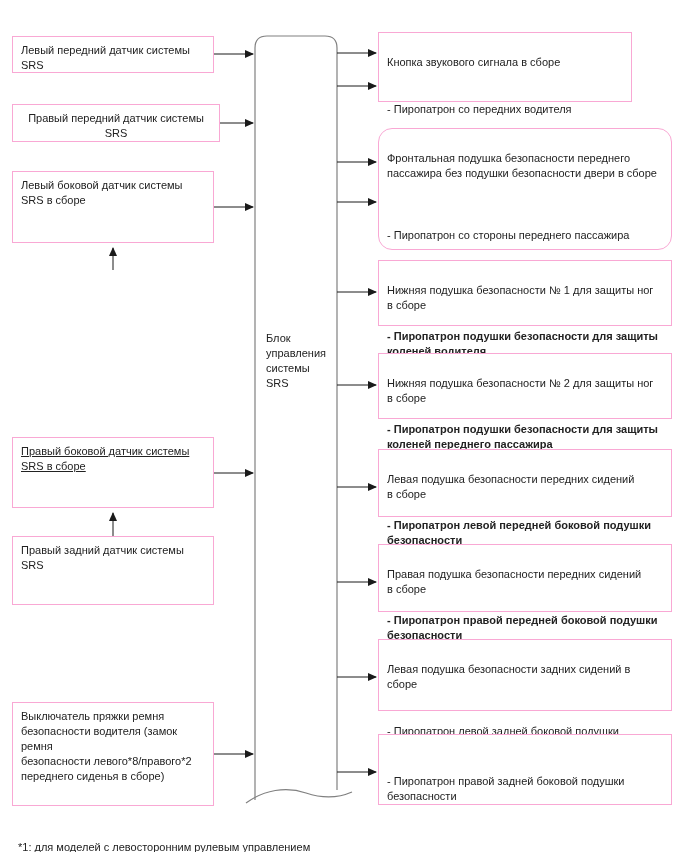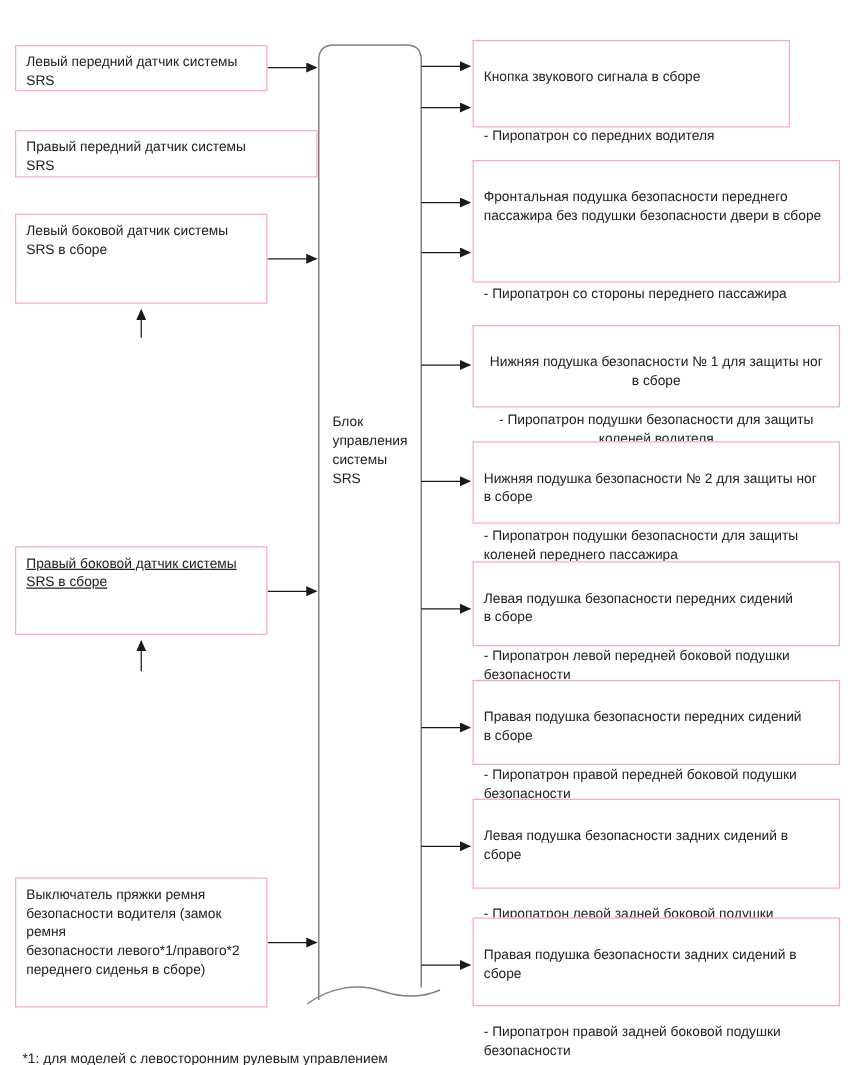--- a/index.html
+++ b/index.html
@@ -20,21 +20,21 @@
     border:1px solid #f9a8d4;
     background:#ffffff;
     box-sizing:border-box;
     font-size:11px;line-height:15px;
     white-space:pre-line;
   }
   .lbox{padding:6px 8px 0 8px;}
   .rbox{padding:7px 8px 0 8px;}
   .rbox .title{white-space:pre-line;}
   .rbox .pyro{white-space:pre-line;}
-  .g-sm{margin-top:1px;}
+  .g-sm{margin-top:1px;font-weight:bold;}
   .g-md{margin-top:17px;}
   .g-lg{margin-top:32px;}
   .center-label{
     position:absolute;left:266px;top:331px;width:68px;
     font-size:11px;line-height:15px;white-space:pre-line;
   }
   .footnote{
     position:absolute;left:18px;
     font-size:11px;line-height:15px;margin-top:29px;
   }
@@ -78,53 +78,54 @@
       <line x1="337" y1="487" x2="376" y2="487" marker-end="url(#ah)"></line>
       <line x1="337" y1="582" x2="376" y2="582" marker-end="url(#ah)"></line>
       <line x1="337" y1="677" x2="376" y2="677" marker-end="url(#ah)"></line>
       <line x1="337" y1="772" x2="376" y2="772" marker-end="url(#ah)"></line>
     </g>
   </svg>
 
   <div class="box lbox" style="left:12px;top:36px;width:202px;height:37px;">Левый передний датчик системы
 SRS</div>
 
-  <div class="box lbox" style="left:12px;top:104px;width:242px;height:38px;">Правый передний датчик системы
+  <div class="box lbox" style="left:12px;top:104px;width:208px;height:38px;text-align:center;">Правый передний датчик системы
 SRS</div>
 
   <div class="box lbox" style="left:12px;top:171px;width:202px;height:72px;">Левый боковой датчик системы
 SRS в сборе</div>
 
 
   <div class="box lbox" style="left:12px;top:437px;width:202px;height:71px;text-decoration:underline;">Правый боковой датчик системы
 SRS в сборе</div>
 
+  <div class="box lbox" style="left:12px;top:536px;width:202px;height:69px;">Правый задний датчик системы SRS</div>
 
   <div class="box lbox" style="left:12px;top:702px;width:202px;height:104px;">Выключатель пряжки ремня
 безопасности водителя (замок ремня
-безопасности левого*1/правого*2
+безопасности левого*8/правого*2
 переднего сиденья в сборе)</div>
 
   <div class="center-label">Блок
 управления
 системы
 SRS</div>
 
   <div class="box rbox" style="left:378px;top:32px;width:254px;height:70px;">
     <div class="title">Кнопка звукового сигнала в сборе</div>
     <div class="pyro g-md">- Пиропатрон со передних водителя</div>
   </div>
 
-  <div class="box rbox" style="left:378px;top:128px;width:294px;height:98px;">
+  <div class="box rbox" style="left:378px;top:128px;width:294px;height:122px;border-radius:14px;">
     <div class="title">Фронтальная подушка безопасности переднего
 пассажира без подушки безопасности двери в сборе</div>
     <div class="pyro g-lg">- Пиропатрон со стороны переднего пассажира</div>
   </div>
 
-  <div class="box rbox" style="left:378px;top:260px;width:294px;height:66px;text-align:center;">
+  <div class="box rbox" style="left:378px;top:260px;width:294px;height:66px;">
     <div class="title">Нижняя подушка безопасности № 1 для защиты ног
 в сборе</div>
     <div class="pyro g-sm">- Пиропатрон подушки безопасности для защиты
 коленей водителя</div>
   </div>
 
   <div class="box rbox" style="left:378px;top:353px;width:294px;height:66px;">
     <div class="title">Нижняя подушка безопасности № 2 для защиты ног
 в сборе</div>
     <div class="pyro g-sm">- Пиропатрон подушки безопасности для защиты
@@ -145,21 +146,20 @@
 безопасности</div>
   </div>
 
   <div class="box rbox" style="left:378px;top:639px;width:294px;height:72px;">
     <div class="title">Левая подушка безопасности задних сидений в сборе</div>
     <div class="pyro g-md">- Пиропатрон левой задней боковой подушки
 безопасности</div>
   </div>
 
   <div class="box rbox" style="left:378px;top:734px;width:294px;height:71px;">
-    <div class="title">Правая подушка безопасности задних сидений в сборе</div>
     <div class="pyro g-md">- Пиропатрон правой задней боковой подушки
 безопасности</div>
   </div>
 
   <div class="footnote" id="footnote-1">*1: для моделей с левосторонним рулевым управлением</div>
   <div class="footnote" id="footnote-2">*2: для моделей с правосторонним рулевым управлением</div>
 
 </div>
 
 </body></html>

